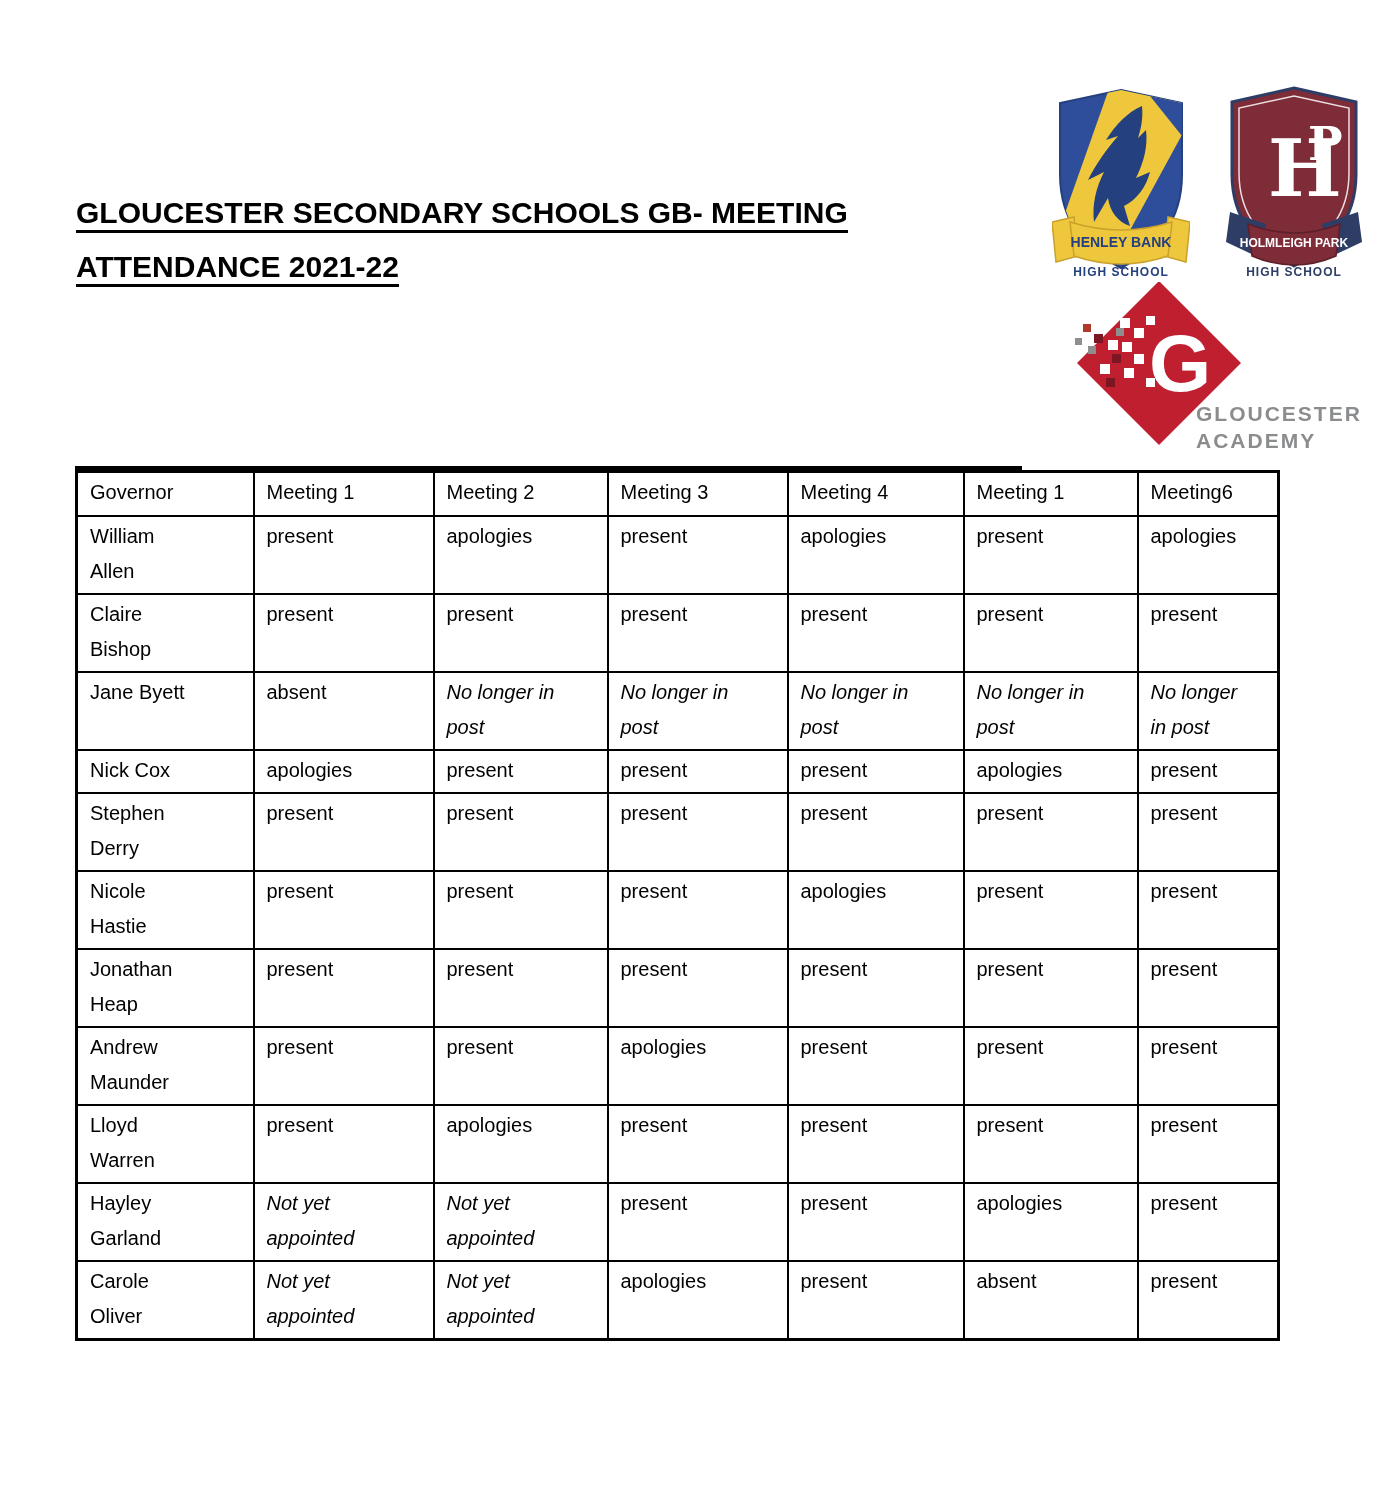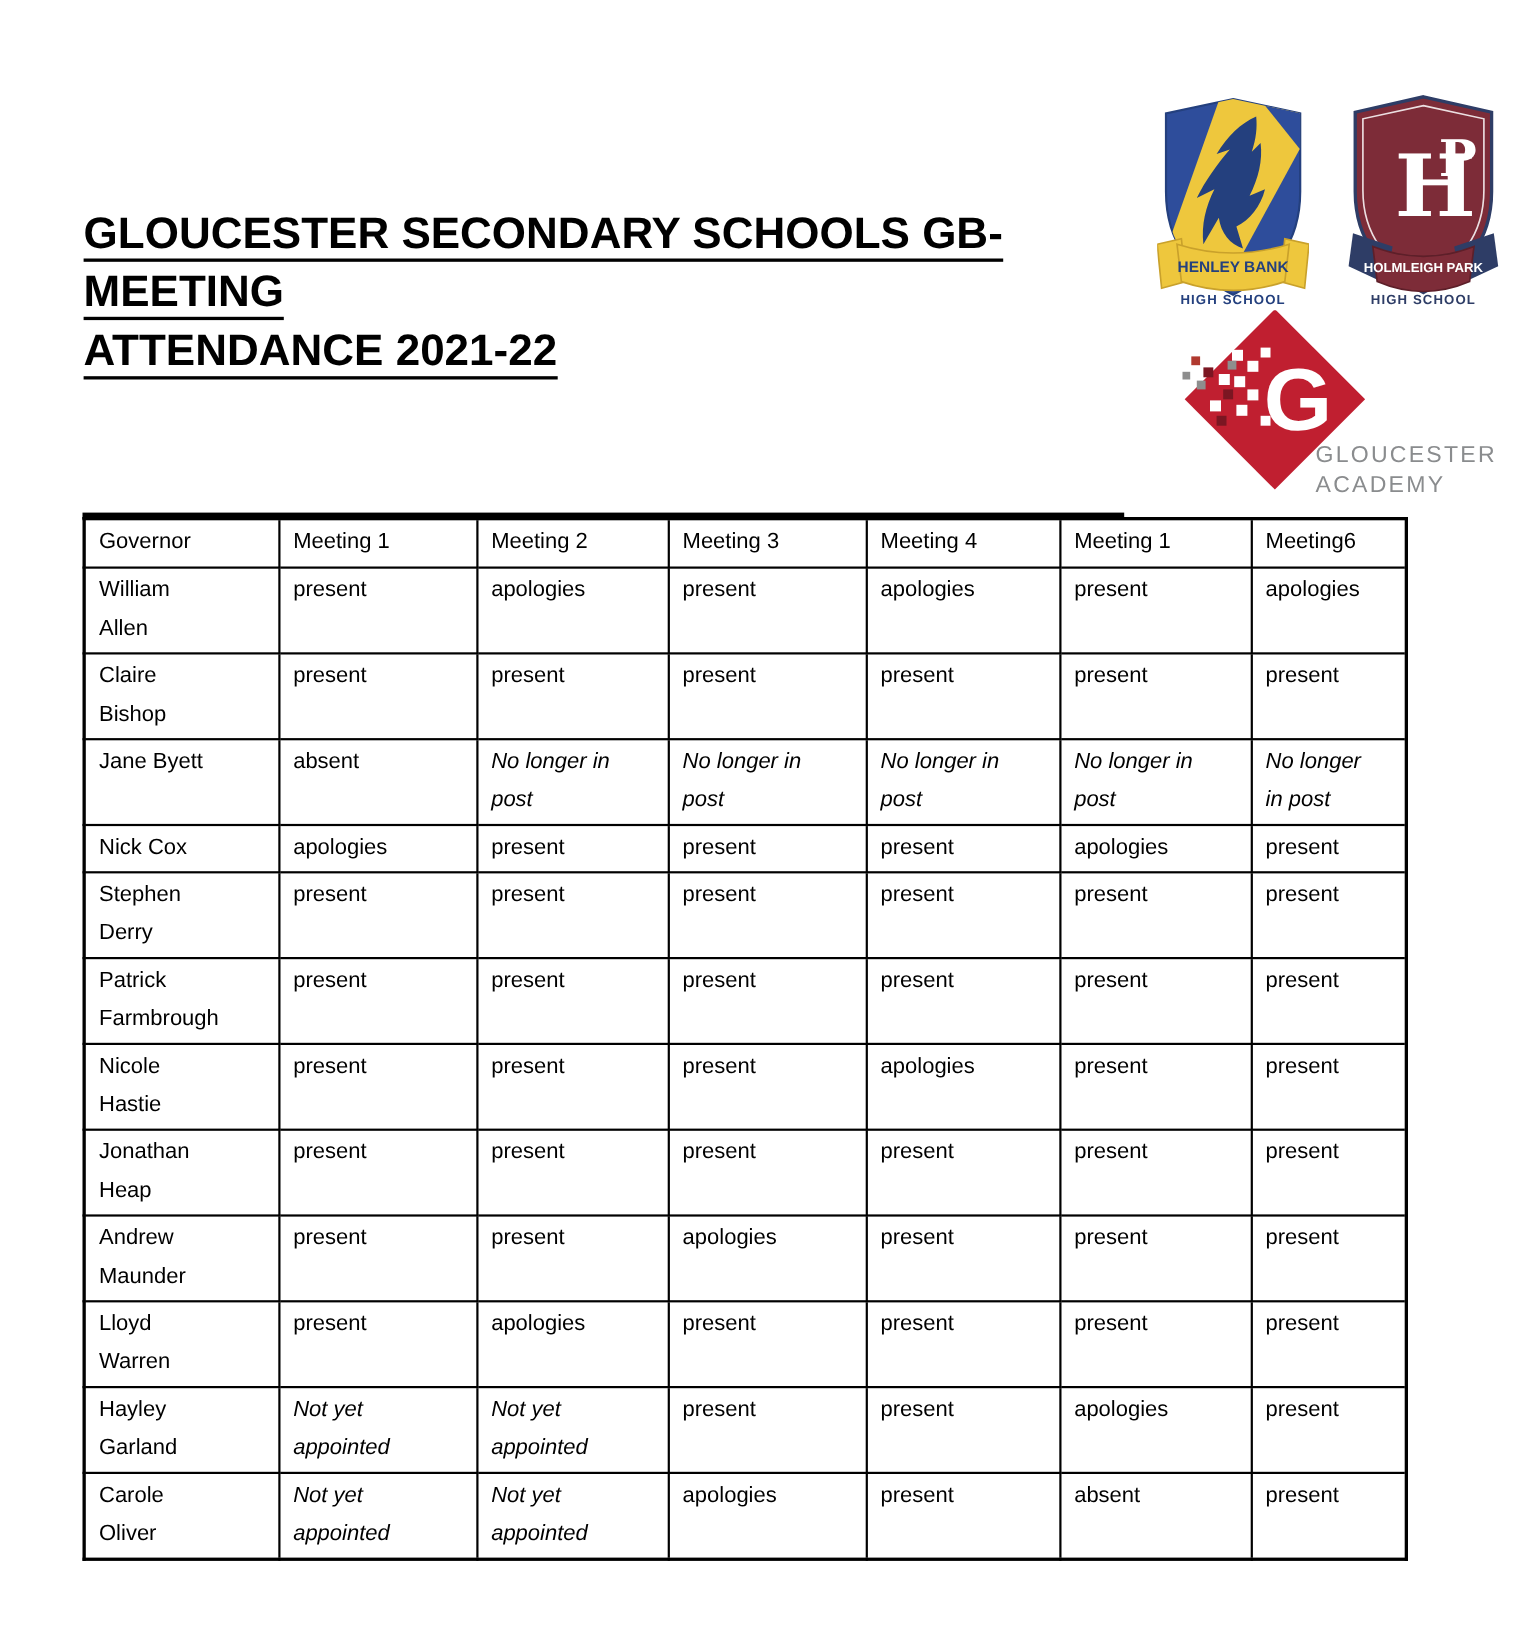--- a/index.html
+++ b/index.html
@@ -8,34 +8,34 @@
     width:1392px;height:1490px;
     background:#ffffff;
     font-family:"Liberation Sans",sans-serif;
     color:#000;
     overflow:hidden;
   }
 
   
   .title{
     position:absolute;left:76px;top:186px;width:860px;
-    font-size:40px;font-weight:bold;line-height:53px;letter-spacing:0px;
+    font-size:30px;font-weight:bold;line-height:53px;letter-spacing:0px;
   }
   .title .line{display:block;margin-bottom:1px;}
   .title .u{border-bottom:3px solid #000;padding-bottom:1px;}
 
   
   .logo{position:absolute;}
   .logo-henley{left:1052px;top:86px;}
   .logo-holmleigh{left:1224px;top:84px;}
   .logo-gloucester{left:1058px;top:282px;}
   .ga-name{
     position:absolute;left:1196px;top:400px;
     font-size:21px;line-height:27px;letter-spacing:2px;
-    color:#8a8c8e;font-weight:normal;
+    color:#8a8c8e;font-weight:bold;
   }
 
   
   .tbl-wrap{position:absolute;left:75px;top:470px;}
   table.attendance{
     border-collapse:collapse;table-layout:fixed;width:1202px;
     border:3px solid #000;
   }
   .attendance th,.attendance td{
     border:2px solid #000;
@@ -202,30 +202,20 @@
             <td>Stephen
 Derry</td>
             <td>present</td>
             <td>present</td>
             <td>present</td>
             <td>present</td>
             <td>present</td>
             <td>present</td>
           </tr>
           <tr>
-            <td>Patrick
-Farmbrough</td>
-            <td>present</td>
-            <td>present</td>
-            <td>present</td>
-            <td>present</td>
-            <td>present</td>
-            <td>present</td>
-          </tr>
-          <tr>
             <td>Nicole
 Hastie</td>
             <td>present</td>
             <td>present</td>
             <td>present</td>
             <td>apologies</td>
             <td>present</td>
             <td>present</td>
           </tr>
           <tr>

